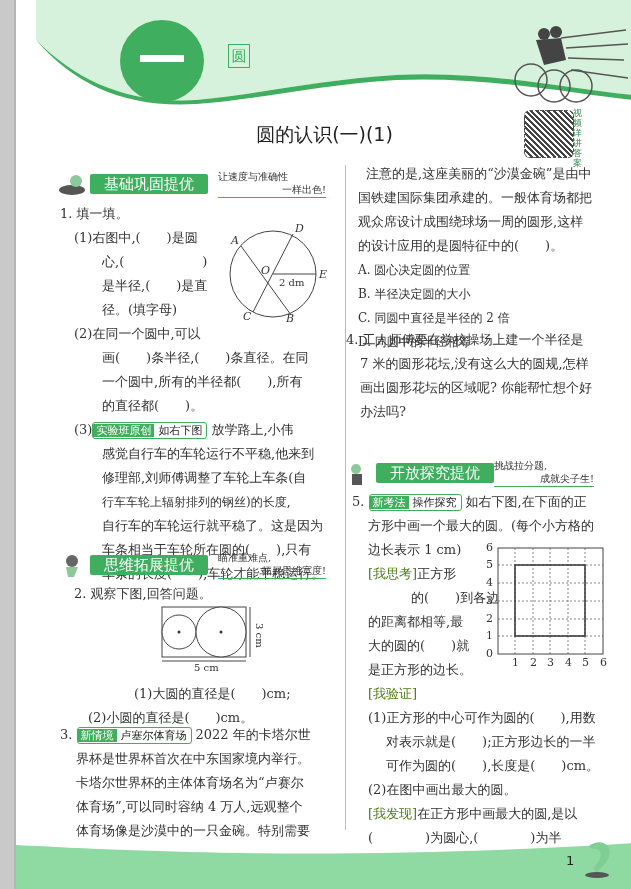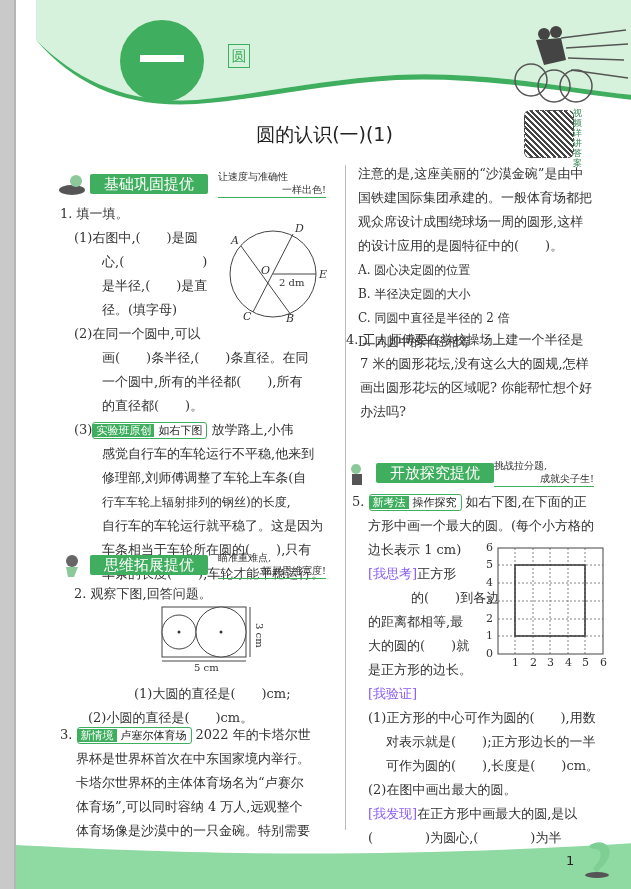--- a/index.html
+++ b/index.html
@@ -17,21 +17,21 @@
   .col { position:absolute; font-size:13px; line-height:24px; }
   .sec-head { position:absolute; height:24px; }
   .sec-head .mascot { position:absolute; left:0; top:0; width:30px; height:24px; }
   .sec-head .tag { position:absolute; left:32px; top:2px; height:20px; padding:0 14px; background:#3fae5e; color:#fff; font-family:"DejaVu Sans",sans-serif; font-size:15px; line-height:20px; border-radius:2px; }
   .sec-head .slogan { position:absolute; top:-2px; font-size:10px; line-height:13px; color:#333; border-bottom:1px solid #3fae5e; padding-bottom:1px; }
   .slogan .l2 { display:block; text-align:right; }
   .p { position:absolute; white-space:nowrap; }
   .badge { display:inline-block; border:1px solid #3fae5e; border-radius:3px; font-size:11px; line-height:15px; vertical-align:middle; margin-right:4px; }
   .badge .b1 { background:#3fae5e; color:#fff; padding:0 3px; font-family:"DejaVu Sans",sans-serif; }
   .badge .b2 { color:#222; padding:0 4px; }
-  .green-t { color:#8b5cf6; }
+  .green-t { color:#4d7c0f; }
   .footer { position:absolute; left:0; top:825px; width:617px; height:64px; }
   .pagenum { position:absolute; left:550px; top:853px; font-size:13px; font-family:"DejaVu Sans",sans-serif; color:#222; }
 </style>
 </head>
 <body>
 
 <div class="page">
 
   <svg class="hdr-bg" viewBox="0 0 617 110">
     <path d="M20 0 H617 V95 C560 90 470 70 380 75 C300 80 240 95 180 100 C110 104 60 80 20 40 Z" fill="#d6f2dc"></path>
@@ -141,21 +141,21 @@
     <div class="p" style="left:0;top:0;">
       <span>3.</span> <span class="badge"><span class="b1">新情境</span><span class="b2">卢塞尔体育场</span></span><span>2022 年的卡塔尔世</span>
     </div>
     <div class="p" style="left:16px;top:24px;">界杯是世界杯首次在中东国家境内举行。</div>
     <div class="p" style="left:16px;top:48px;">卡塔尔世界杯的主体体育场名为“卢赛尔</div>
     <div class="p" style="left:16px;top:72px;">体育场”,可以同时容纳 4 万人,远观整个</div>
     <div class="p" style="left:16px;top:96px;">体育场像是沙漠中的一只金碗。特别需要</div>
   </div>
 
   <div class="col" style="left:342px;top:162px;width:270px;">
-    <div class="p" style="left:0;top:0;">注意的是,这座美丽的“沙漠金碗”是由中</div>
+    <div class="p" style="left:8px;top:0;">注意的是,这座美丽的“沙漠金碗”是由中</div>
     <div class="p" style="left:0;top:24px;">国铁建国际集团承建的。一般体育场都把</div>
     <div class="p" style="left:0;top:48px;">观众席设计成围绕球场一周的圆形,这样</div>
     <div class="p" style="left:0;top:72px;">的设计应用的是圆特征中的(　　)。</div>
     <div class="p" style="left:0;top:96px;font-size:12px;">A. 圆心决定圆的位置</div>
     <div class="p" style="left:0;top:120px;font-size:12px;">B. 半径决定圆的大小</div>
     <div class="p" style="left:0;top:144px;font-size:12px;">C. 同圆中直径是半径的 2 倍</div>
     <div class="p" style="left:0;top:168px;font-size:12px;">D. 同圆中的半径相等</div>
   </div>
 
   <div class="col" style="left:330px;top:328px;width:280px;">

